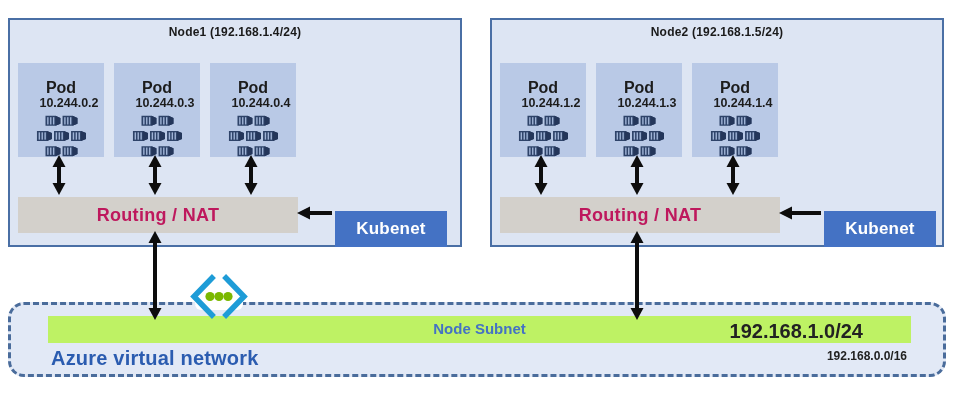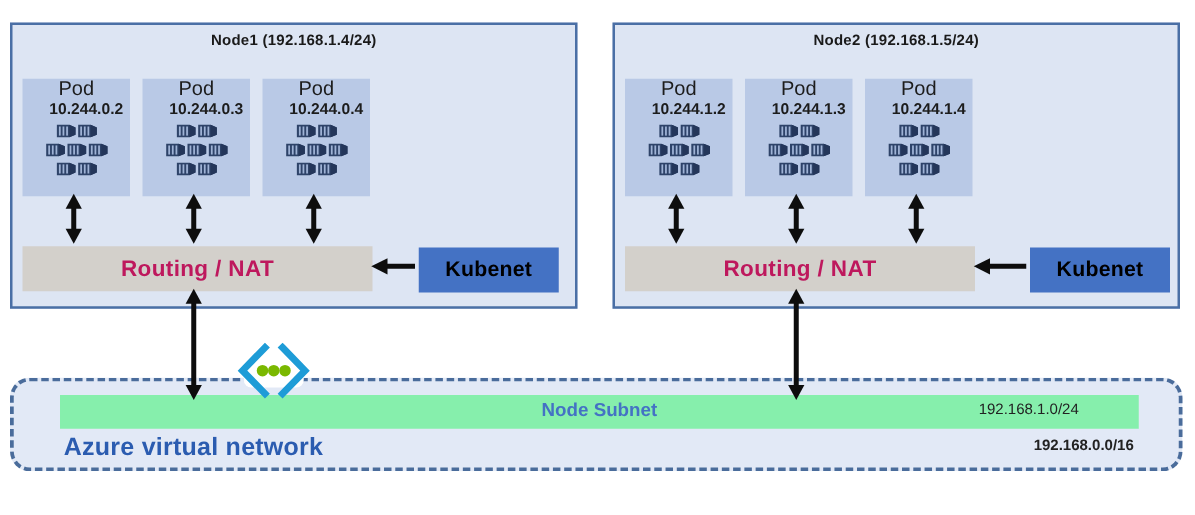--- a/index.html
+++ b/index.html
@@ -17,51 +17,51 @@
   .node-title{
     position:absolute;top:5px;left:0;right:0;text-align:center;
     font-size:12px;font-weight:bold;color:#1a1a1a;letter-spacing:.2px;
   }
   
   .pod{
     position:absolute;top:43px;width:86px;height:94px;background:#b9c9e6;
     text-align:center;box-sizing:border-box;
   }
   .pod.p1{left:8px;} .pod.p2{left:104px;} .pod.p3{left:200px;}
-  .pod-label{font-size:16px;font-weight:normal;color:#1c1c1c;margin-top:0;line-height:17px;}
+  .pod-label{font-size:16px;font-weight:bold;color:#1c1c1c;margin-top:16px;line-height:17px;}
   .pod-ip{font-size:12.5px;font-weight:bold;color:#1c1c1c;line-height:14px;padding-left:16px;}
   .pod-icon{display:block;margin:4px auto 0 auto;}
   
   .routing{
     position:absolute;left:8px;top:177px;width:280px;height:36px;background:#d3d0cb;
     display:flex;align-items:center;justify-content:center;
     font-size:18px;font-weight:600;color:#be185d;letter-spacing:.3px;text-align:right;
   }
   
   .kubenet{
-    position:absolute;top:178px;width:112px;height:36px;background:#4472c4;
+    position:absolute;top:191px;width:112px;height:36px;background:#4472c4;
     display:flex;align-items:center;justify-content:center;
-    color:#000000;font-size:17px;font-weight:bold;letter-spacing:.2px;
+    color:#ffffff;font-size:17px;font-weight:bold;letter-spacing:.2px;
   }
   #node1 .kubenet{left:325px;}
   #node2 .kubenet{left:332px;}
   
   .vnet{
     position:absolute;left:8px;top:302px;width:938px;height:75px;
     background:#e2e9f6;border:3px dashed #4a6c9b;border-radius:16px;box-sizing:border-box;
   }
   .subnet-bar{
-    position:absolute;left:37px;top:11px;width:863px;height:27px;background:#86efac;
+    position:absolute;left:37px;top:11px;width:863px;height:27px;background:#bef264;
   }
   .subnet-label{
     position:absolute;left:0;right:0;top:4px;text-align:center;
     font-size:15px;font-weight:bold;color:#4472c4;
   }
   .subnet-cidr{
-    position:absolute;right:48px;top:4px;font-size:12px;font-weight:400;color:#222222;
+    position:absolute;right:48px;top:4px;font-size:20px;font-weight:700;color:#222222;
   }
   .vnet-cidr{
     position:absolute;right:36px;top:44px;font-size:12px;font-weight:600;color:#222222;
   }
   .vnet-label{
     position:absolute;left:40px;top:42px;font-size:20px;font-weight:bold;color:#2b5cb0;
     letter-spacing:.2px;
   }
   
   .arrows{position:absolute;left:0;top:0;z-index:5;pointer-events:none;}

